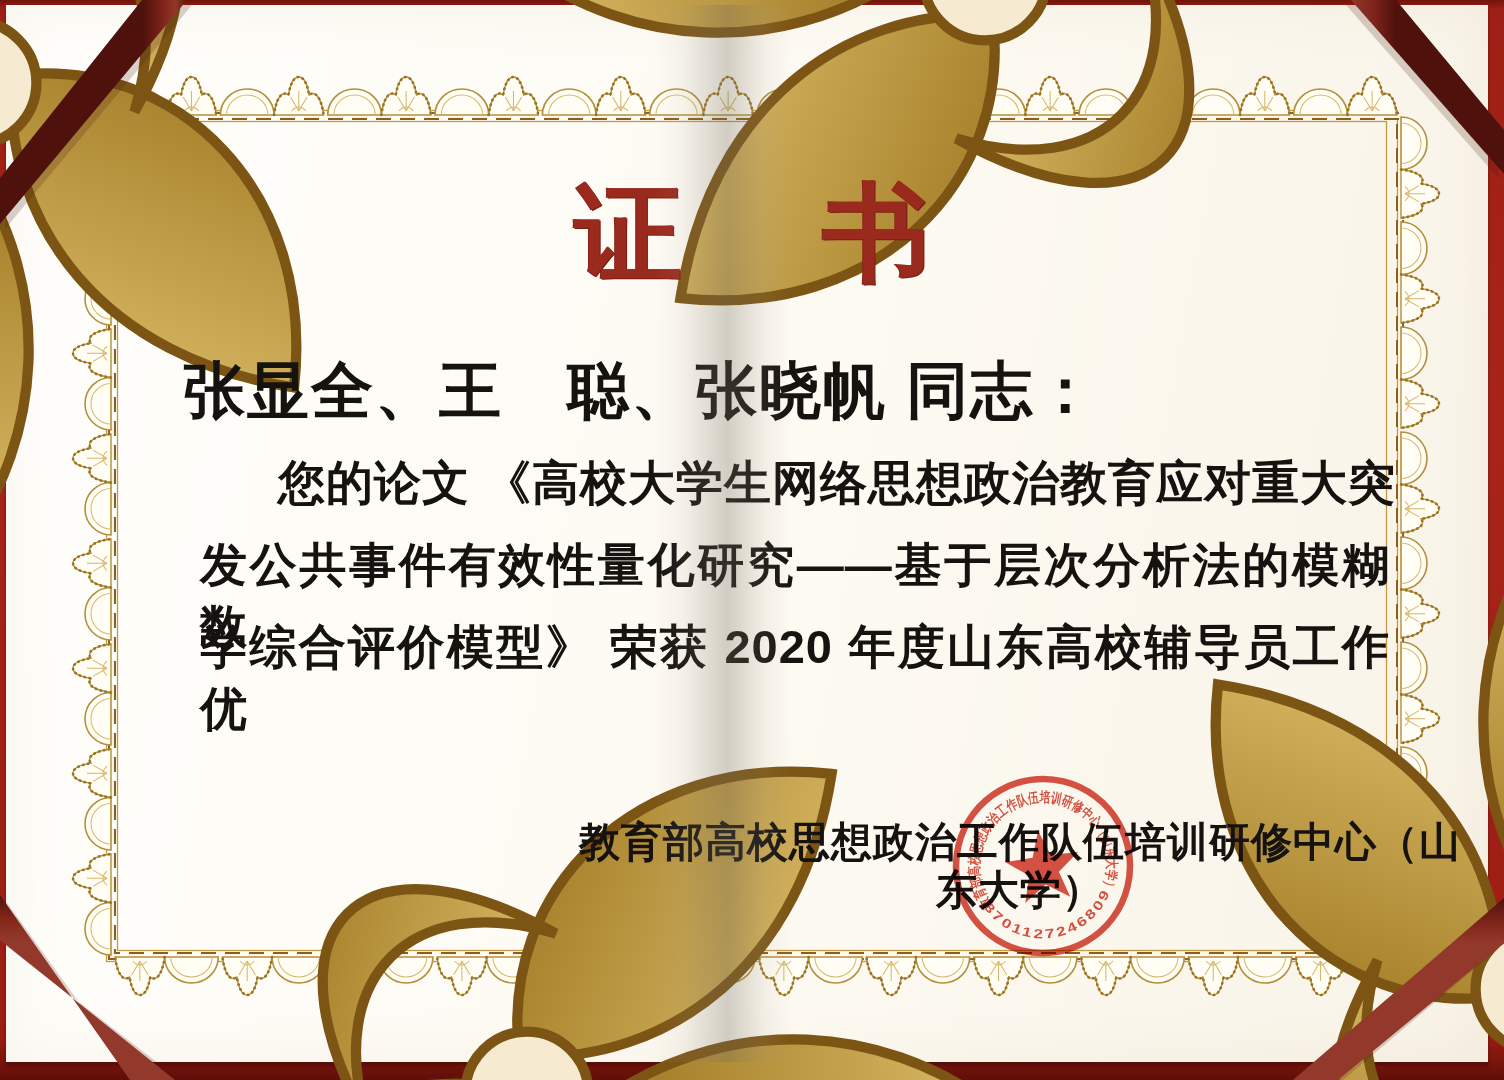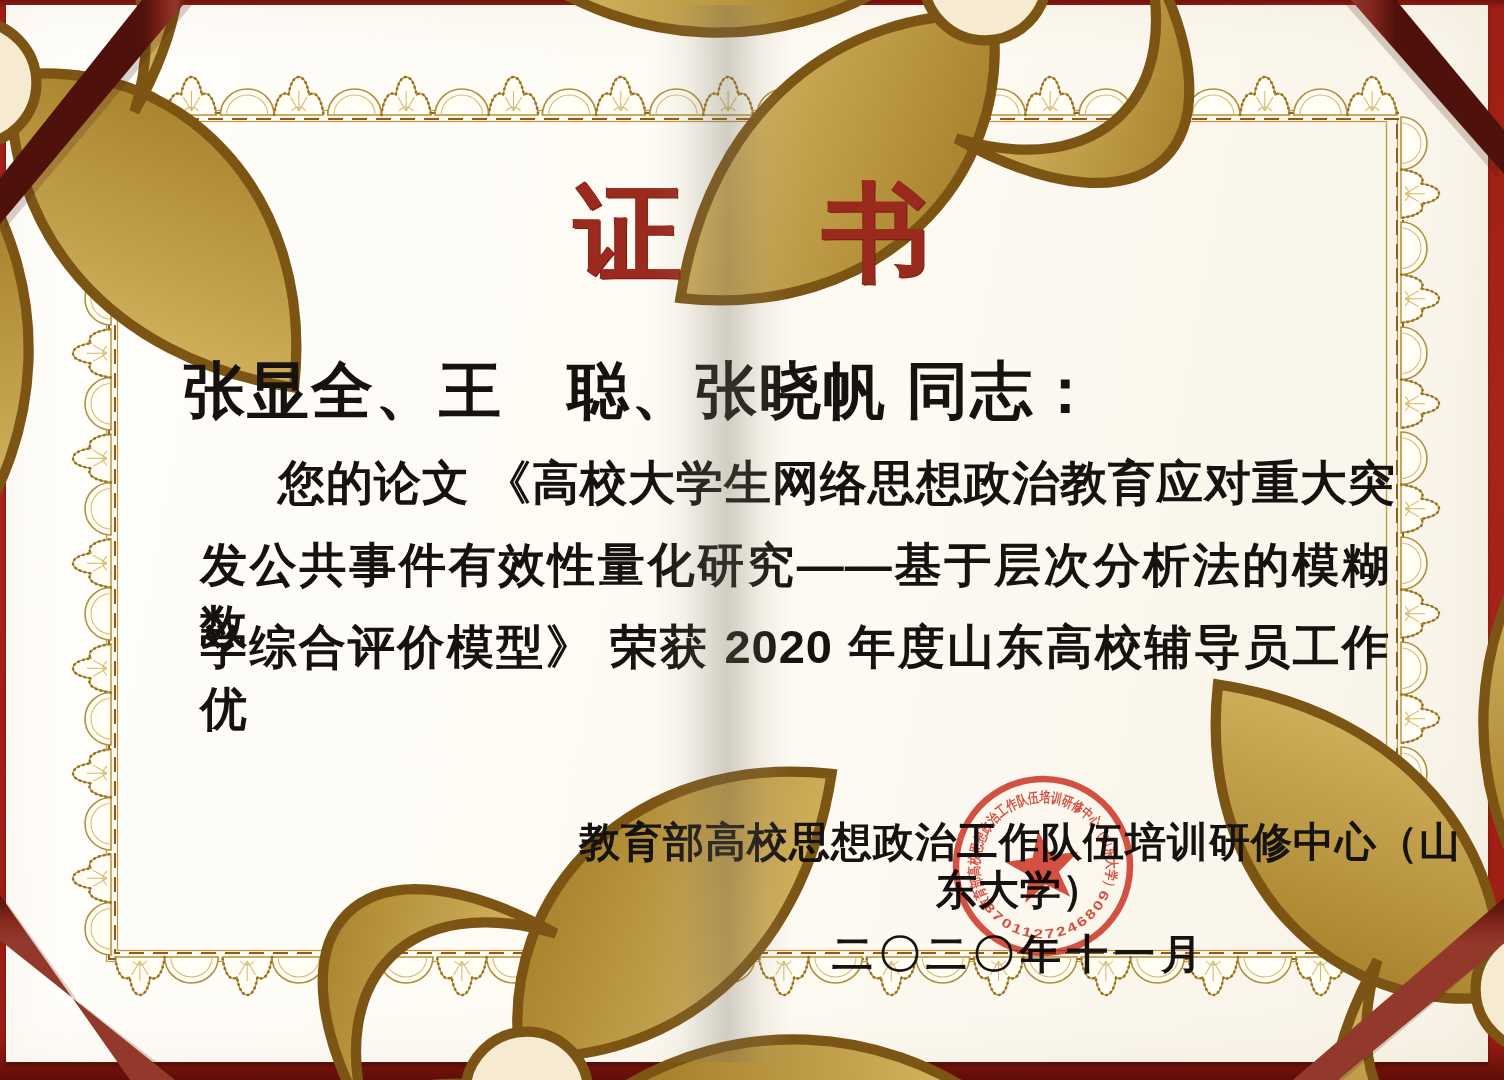--- a/index.html
+++ b/index.html
@@ -228,21 +228,20 @@
   </div>
   <div class="salutation">
     <span class="names">张显全、王　聪、张晓帆</span>
     <span class="suffix">同志：</span>
   </div>
   <div class="body-line bl-1">您的论文 《高校大学生网络思想政治教育应对重大突</div>
   <div class="body-line bl-2 justify">发公共事件有效性量化研究——基于层次分析法的模糊数</div>
   <div class="body-line bl-3 justify">学综合评价模型》 荣获 2020 年度山东高校辅导员工作优</div>
   <div class="closing">
     <div class="issuer">教育部高校思想政治工作队伍培训研修中心（山东大学）</div>
-    <div class="cert-date">二〇二〇年十一月</div>
   </div>
 </div>
 
 <div class="fold-shadow"></div>
 
 <svg id="seal-svg" class="layer" width="1504" height="1080" viewBox="0 0 1504 1080">
   <defs>
     <path id="seal-ring-path" d="M987.6,898 A64,64 0 1 1 1098.4,898" fill="none"></path>
     <path id="seal-serial-path" d="M977.5,896.5 A72,72 0 0 0 1108.2,896.5" fill="none"></path>
   </defs>

